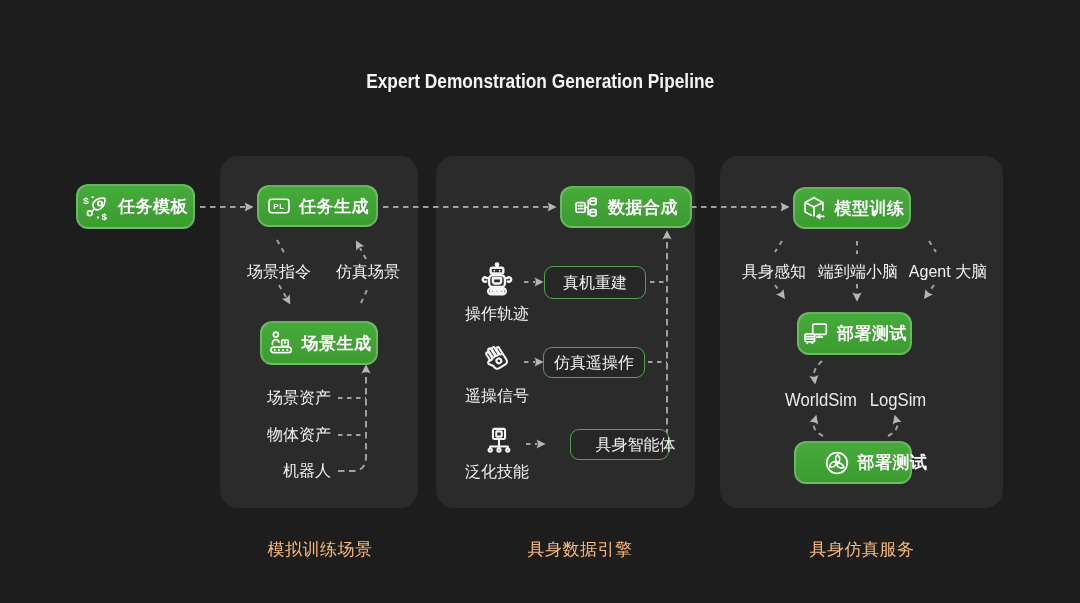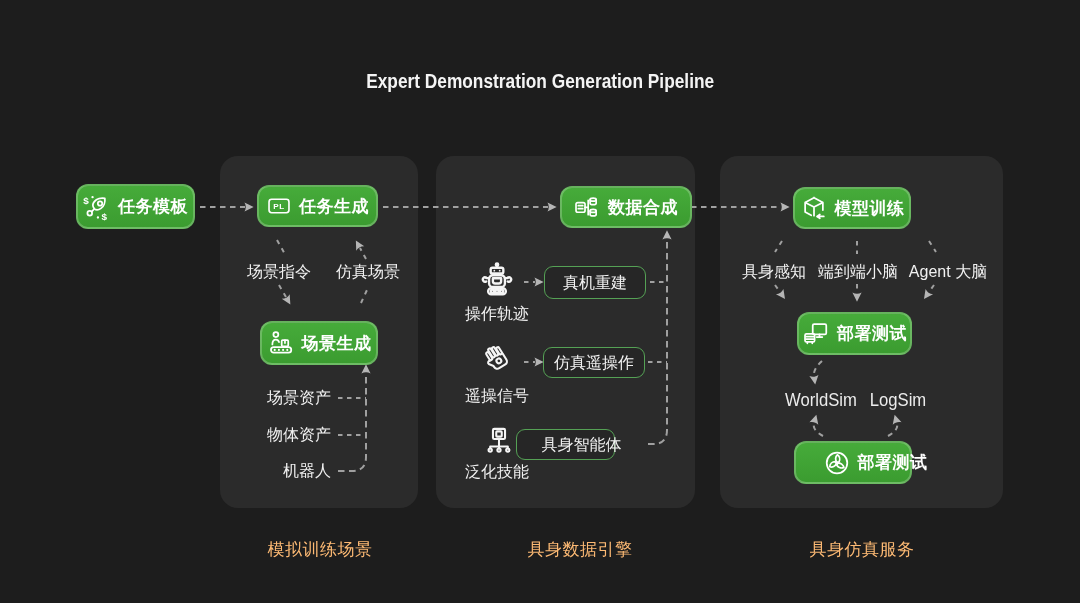--- a/index.html
+++ b/index.html
@@ -176,21 +176,21 @@
     <svg width="33" height="33" viewBox="0 0 24 24" fill="none" stroke="currentColor" stroke-width="1.5" stroke-linecap="round" stroke-linejoin="round">
       <rect x="7.6" y="3.2" width="8.8" height="7.4" rx="1"></rect>
       <rect x="10" y="5" width="4" height="3.8" rx="0.6"></rect>
       <path d="M12 10.6 V13.6 M5.6 16 H18.4 M5.6 16 V17.2 M12 13.6 V17.2 M18.4 16 V17.2"></path>
       <circle cx="5.6" cy="18.6" r="1.2"></circle>
         <circle cx="12" cy="18.6" r="1.2"></circle>
         <circle cx="18.4" cy="18.6" r="1.2"></circle>
     </svg>
   </div>
   <div class="lbl" style="left:497px;top:472px;">泛化技能</div>
-  <div class="obox" style="left:516px;top:429px;width:99px;height:31px;padding-left:32px;">具身智能体</div>
+  <div class="obox" style="left:570px;top:429px;width:99px;height:31px;padding-left:32px;">具身智能体</div>
 
   <div class="btn" style="left:793px;top:187px;width:118px;height:42px;">
     <svg width="28" height="28" viewBox="0 0 24 24" fill="none" stroke="currentColor" stroke-width="1.5" stroke-linecap="round" stroke-linejoin="round">
       <path d="M12 3.2 L19.6 7.2 V13.8 M12 3.2 L4.4 7.2 V15.4 L9.6 18.2 M12 3.2 V3.2 M4.4 7.2 L12 11.2 L19.6 7.2 M12 11.2 V18.6"></path>
       <path d="M20.4 19.2 H14.6 M14.6 19.2 L17 17.6 M14.6 19.2 L17 20.8"></path>
     </svg>
     <span>模型训练</span>
   </div>
 
   <div class="lbl" style="left:774px;top:272px;">具身感知</div>

